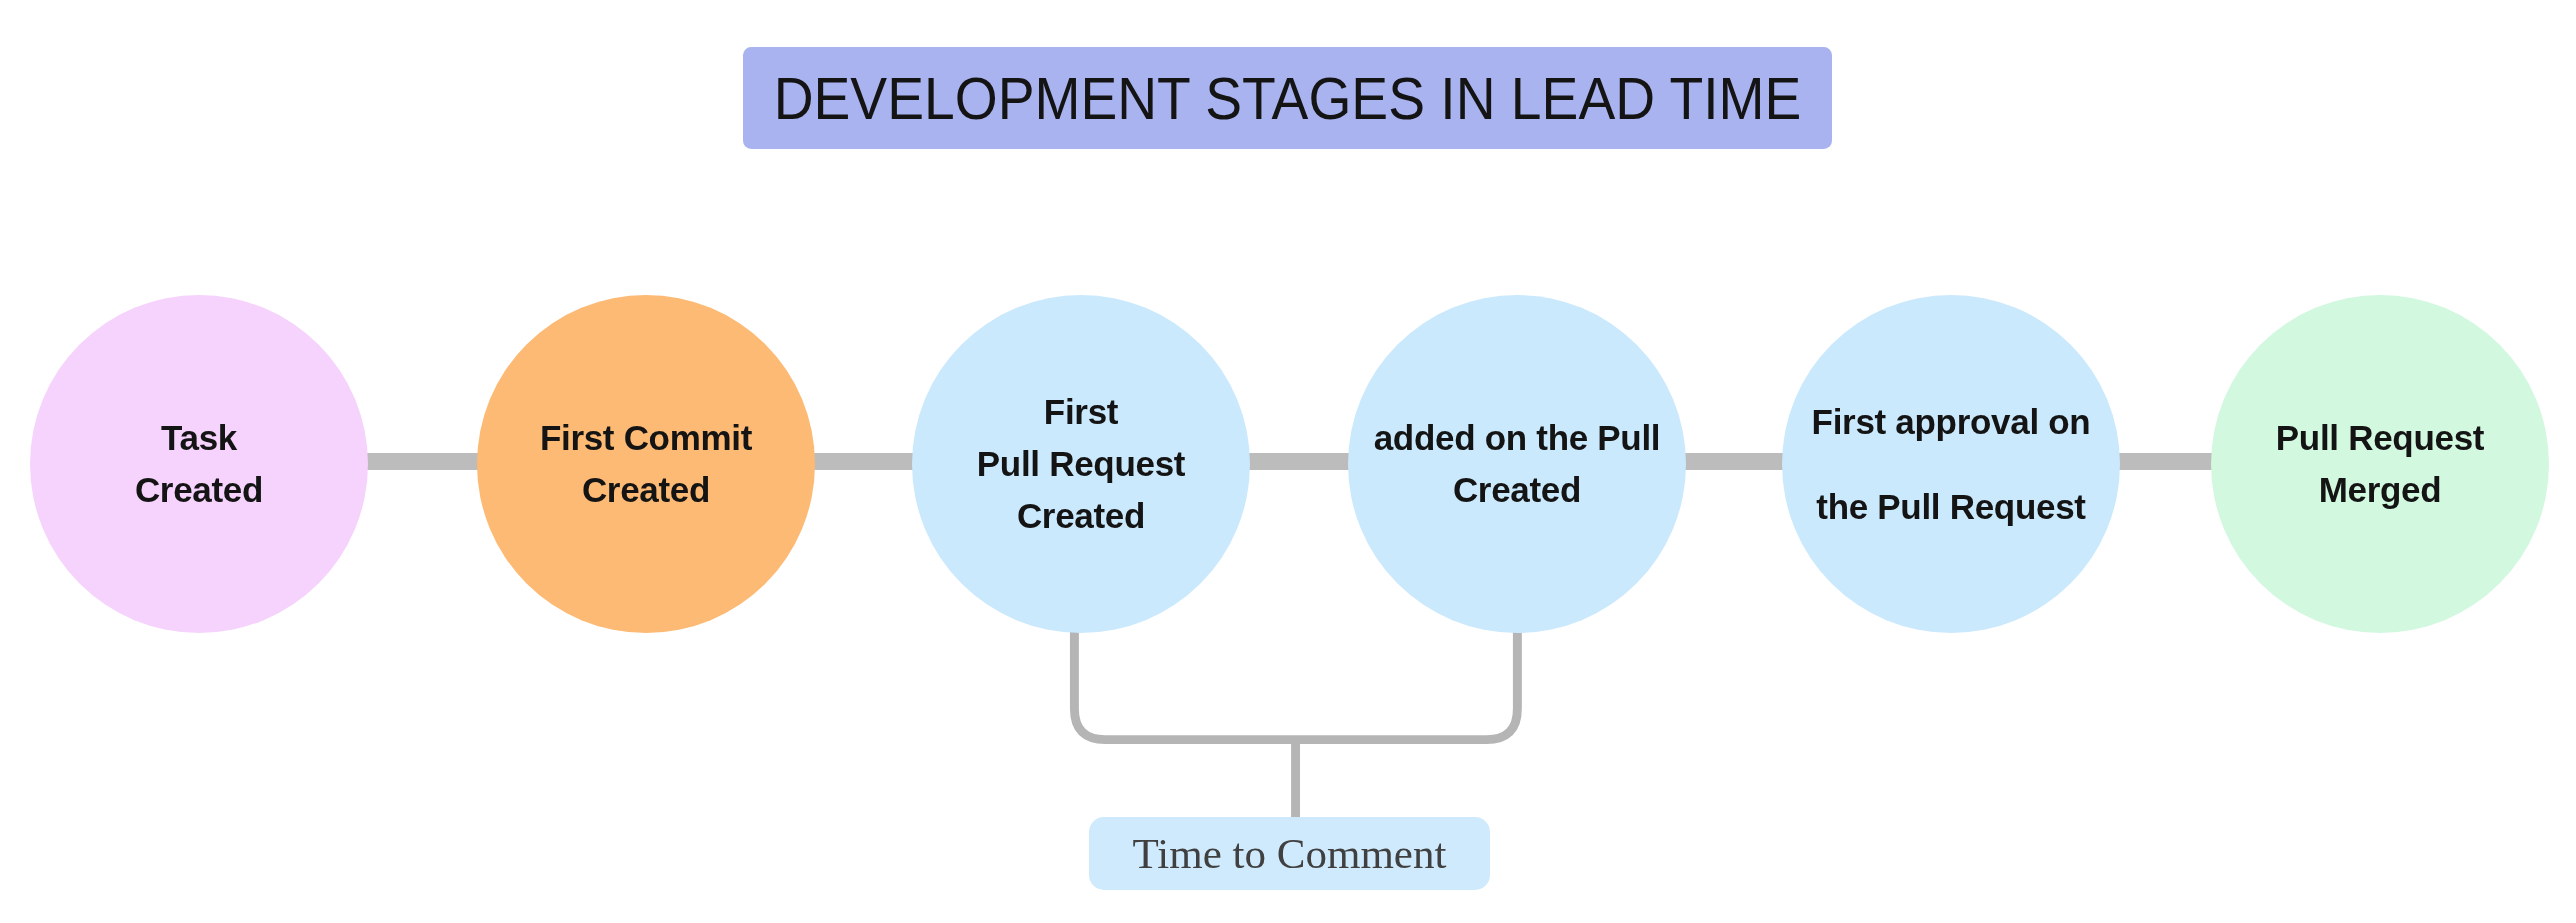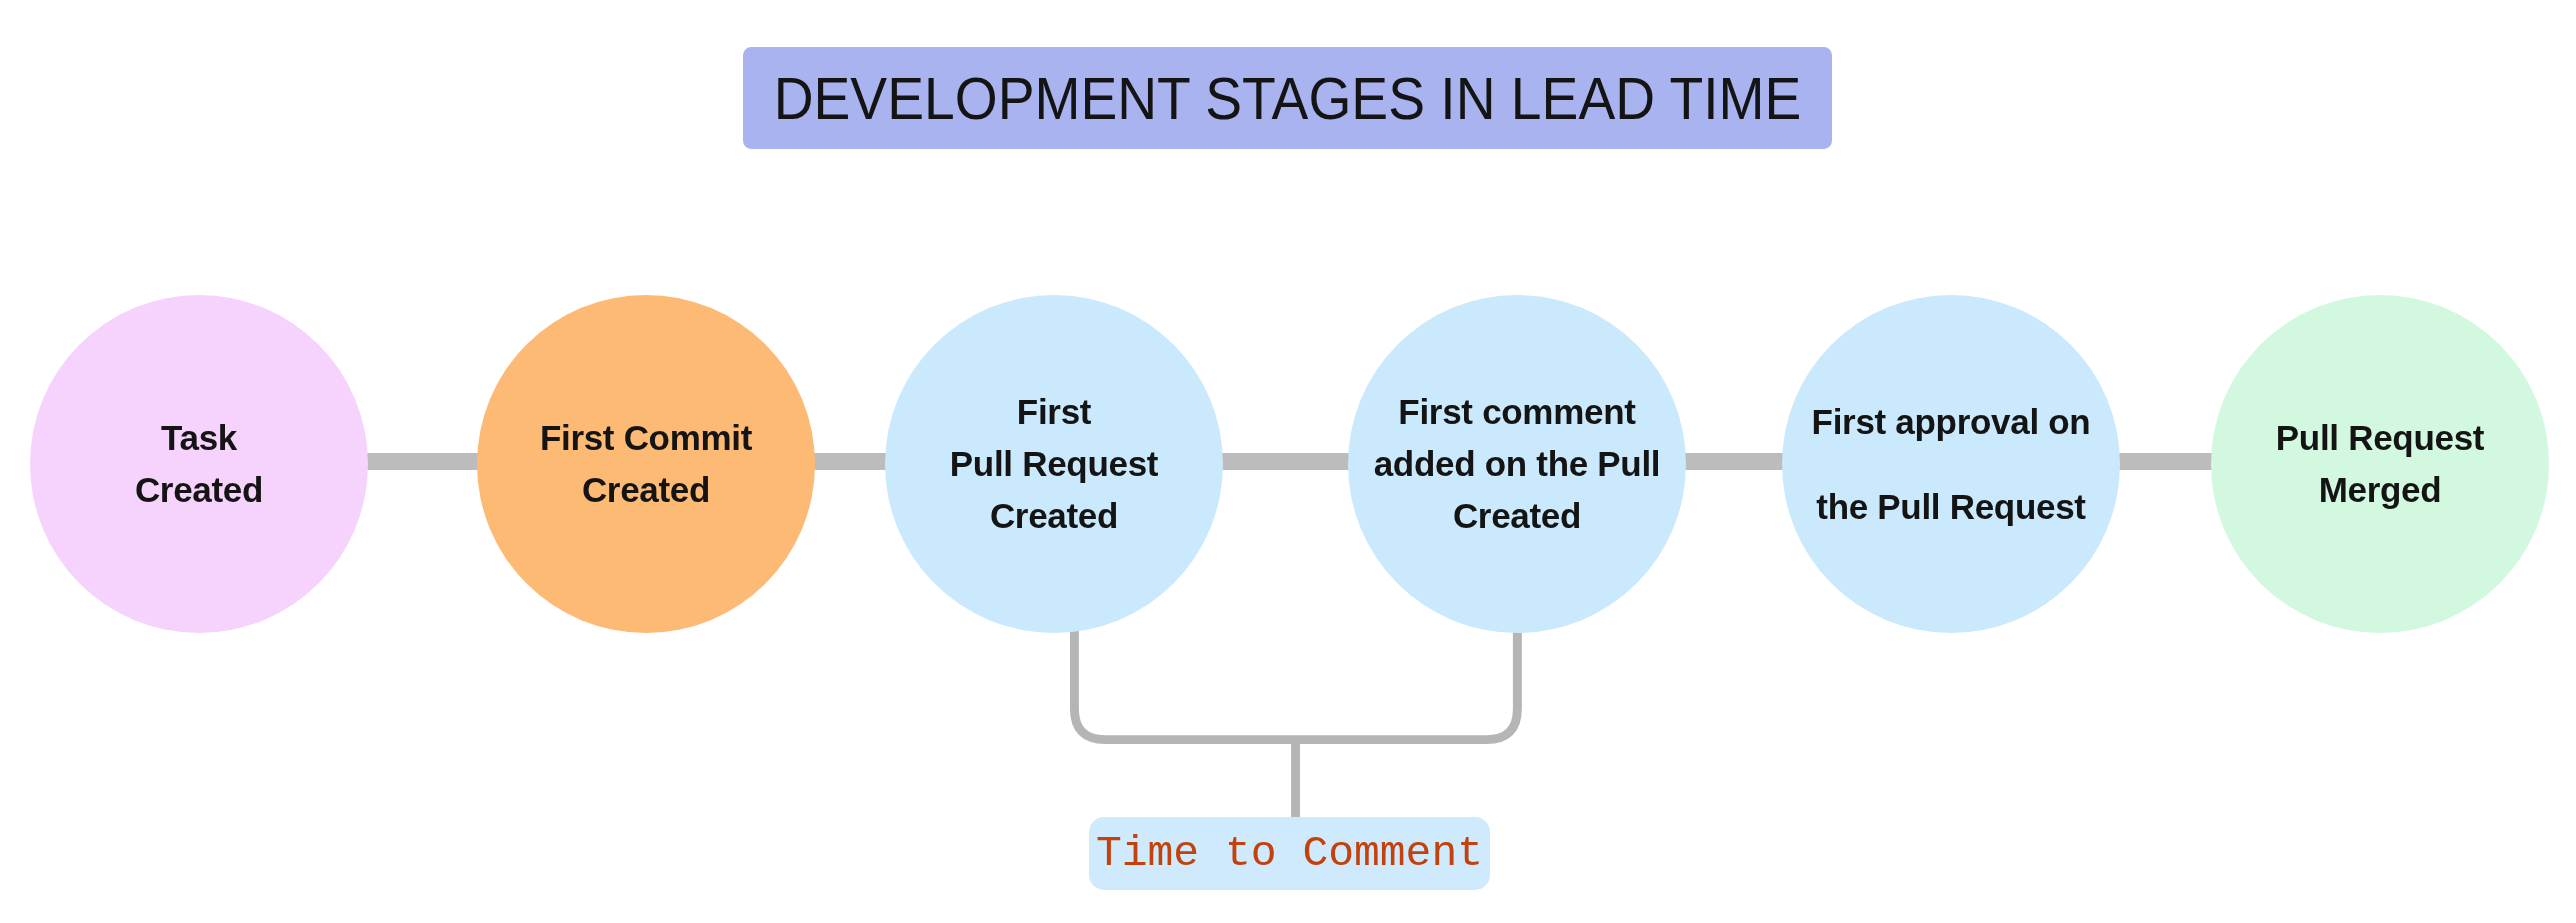--- a/index.html
+++ b/index.html
@@ -82,44 +82,44 @@
     display: block;
     font-size: 35px;
     font-weight: 700;
     line-height: 1.48;
     color: #141414;
     letter-spacing: -0.3px;
     white-space: nowrap;
   }
   .s1 { left: 30px; }
   .s2 { left: 477px; }
-  .s3 { left: 885px; }
+  .s3 { left: 912px; }
   .s4 { left: 1348px; }
   .s5 { left: 1782px; }
   .s6 { left: 2211px; }
 
   
   .note {
     position: absolute;
     left: 1089px;
     top: 817px;
     width: 401px;
     height: 73px;
     border-radius: 15px;
     display: flex;
     align-items: center;
     justify-content: center;
     z-index: 1;
   }
   .note-text {
     font-size: 43px;
     font-weight: 400;
-    color: #c2410c;
+    color: #404040;
     white-space: nowrap;
-    font-family: Liberation Mono, monospace;
+    font-family: Liberation Serif, serif;
   }
 </style>
 </head>
 <body>
 
 <div class="canvas">
 
   <div class="title" style="background-color: rgb(169, 179, 239);">
     <span class="title-text">DEVELOPMENT STAGES IN LEAD TIME</span>
   </div>
@@ -140,21 +140,20 @@
     <span class="line">Created</span>
   </div>
 
   <div class="stage s3" style="background-color: rgb(203, 233, 253);">
     <span class="line">First</span>
     <span class="line">Pull Request</span>
     <span class="line">Created</span>
   </div>
 
   <div class="stage s4" style="background-color: rgb(203, 233, 253);">
-    <span class="line">First comment</span>
     <span class="line">added on the Pull</span>
     <span class="line">Created</span>
   </div>
 
   <div class="stage s5" style="background-color: rgb(203, 233, 253); gap: 33px;">
     <span class="line">First approval on</span>
     <span class="line">the Pull Request</span>
   </div>
 
   <div class="stage s6" style="background-color: rgb(210, 248, 224);">

